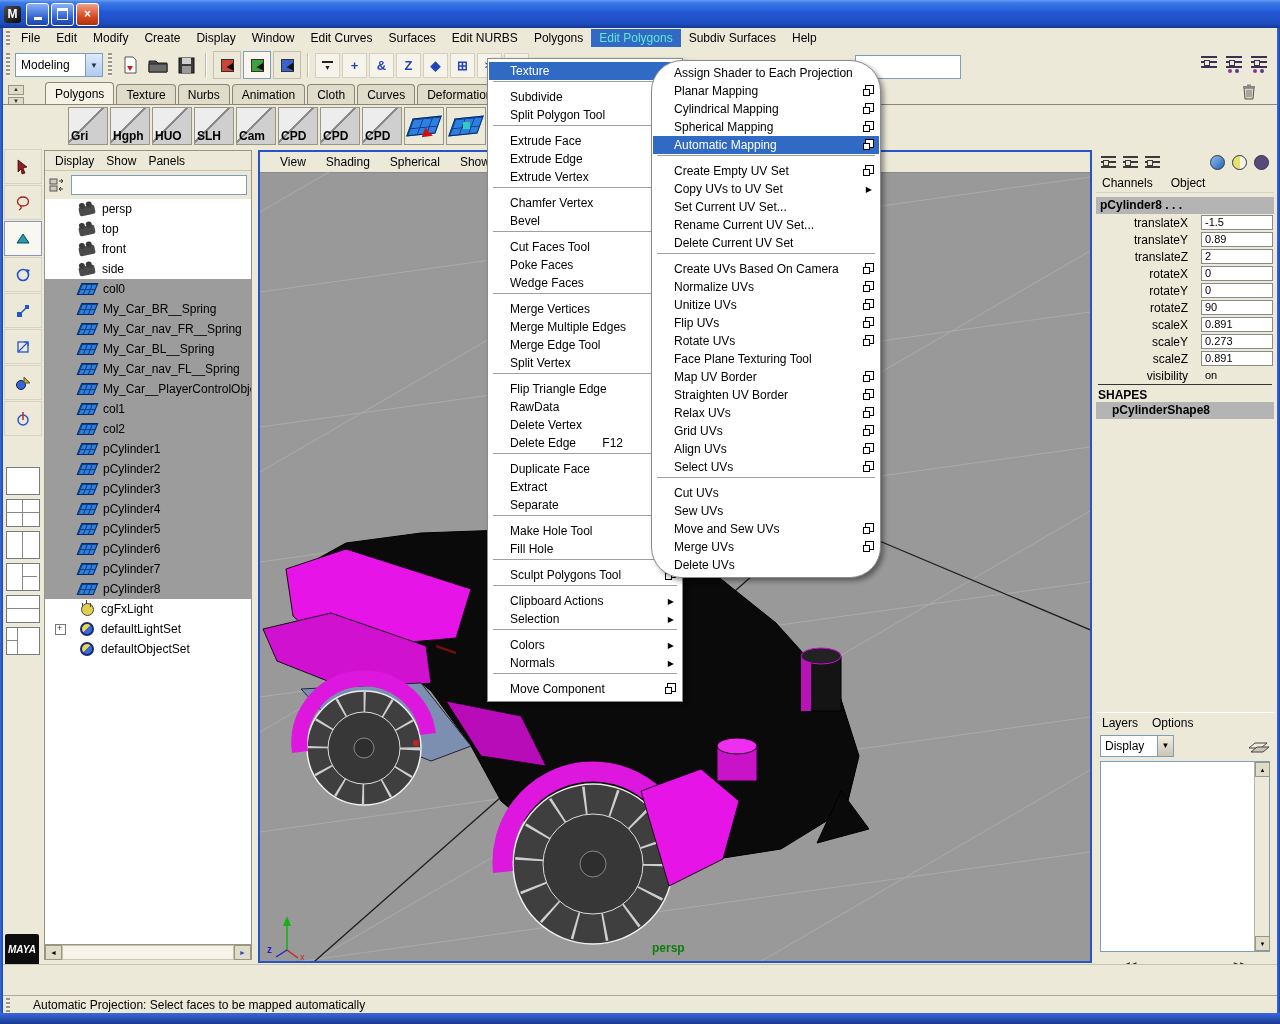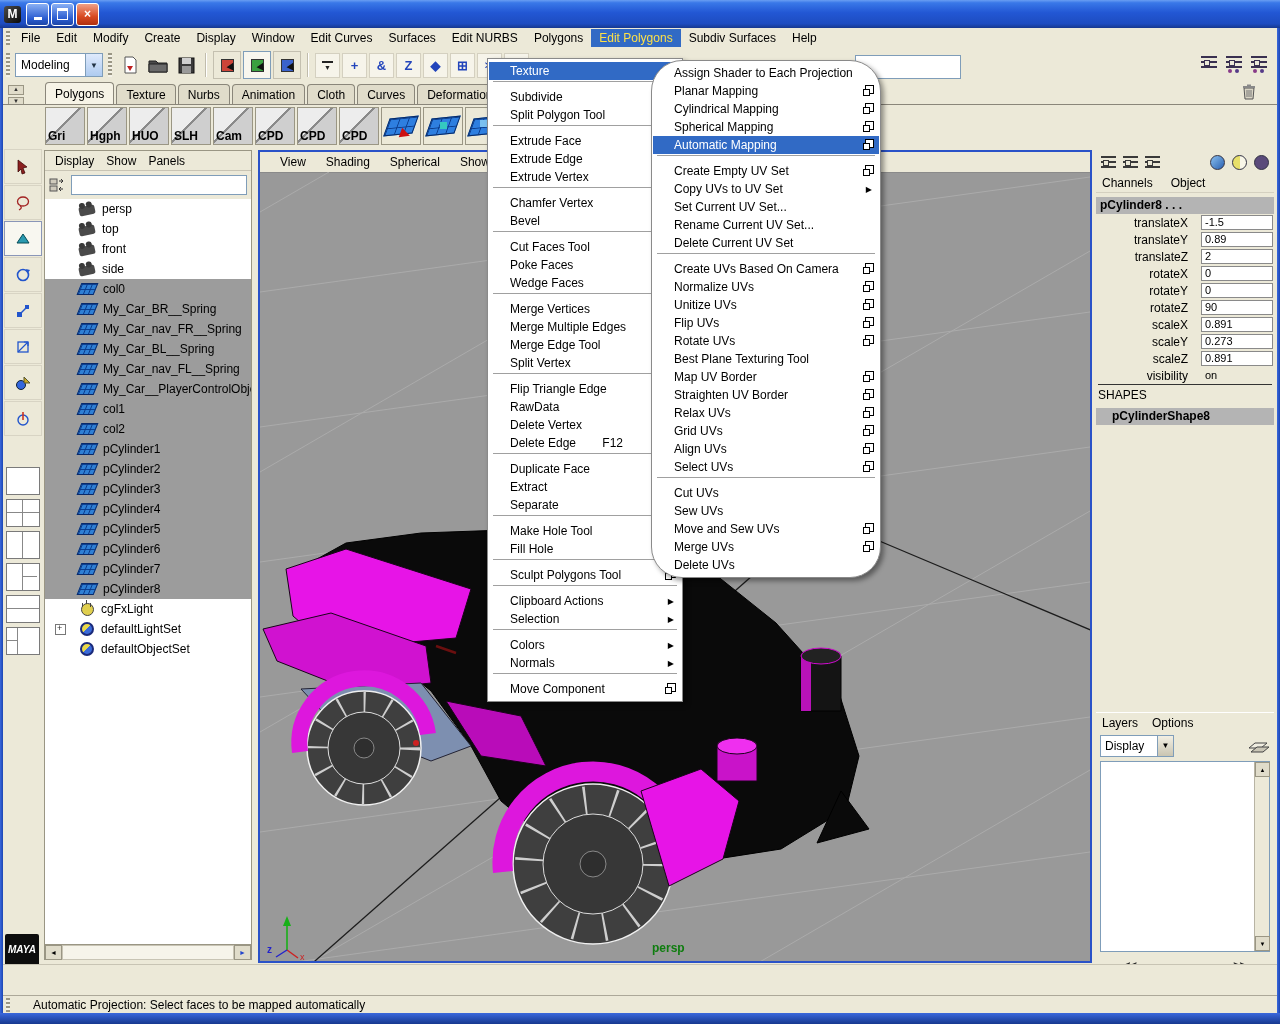--- a/index.html
+++ b/index.html
@@ -18,21 +18,21 @@
   .glyph-min{width:8px;height:3px;background:#fff;margin-top:9px;}
   .glyph-max{width:9px;height:8px;border:1px solid #fff;border-top:3px solid #fff;}
   .edge{position:absolute;background:linear-gradient(90deg,#3a68dc,#1c46b4);z-index:90;}
   .edge.l{left:0;top:28px;bottom:0;width:3px;}
   .edge.r{right:0;top:28px;bottom:0;width:3px;}
   .edge.b{left:0;right:0;top:1013px;height:11px;background:linear-gradient(180deg,#3a68dc,#16388f);}
   
   .menubar{position:absolute;left:3px;top:28px;right:3px;height:20px;background:#ece9d8;display:flex;align-items:center;
     font-size:12px;border-bottom:1px solid #d4d0c0;}
   .mb-item{padding:2px 8px;white-space:nowrap;}
-  .mb-item.active{background:#316ac5;color:#fde047;}
+  .mb-item.active{background:#316ac5;color:#5eead4;}
   .grip{width:4px;height:24px;margin:0 3px;flex:none;
     background:repeating-linear-gradient(180deg,#9a9684 0 2px,#f4f2e8 2px 4px);}
   .grip.short{height:14px;}
   
   .toolbar{position:absolute;left:3px;top:48px;right:3px;height:34px;background:#ece9d8;display:flex;align-items:center;gap:2px;
     border-bottom:1px solid #d4d0c0;}
   .combo{width:86px;height:22px;background:#fff;border:1px solid #7f9db9;display:flex;align-items:center;font-size:12px;}
   .combo .ctext{flex:1;padding-left:5px;white-space:nowrap;}
   .combo .cbtn{width:16px;height:100%;background:linear-gradient(#dfeafc,#aecbf0);border-left:1px solid #7f9db9;
     font-size:8px;display:flex;align-items:center;justify-content:center;color:#234;}
@@ -55,21 +55,21 @@
   .pic::before{content:"";position:absolute;left:3px;top:4px;width:4px;height:4px;background:#ece9d8;border:1px solid #3a3050;}
   .pic.dot::after{content:"";position:absolute;left:2px;bottom:-4px;width:4px;height:4px;border-radius:50%;background:#883a88;box-shadow:7px 0 0 #553a88;}
   
   .shelftabs{position:absolute;left:3px;top:82px;right:3px;height:22px;background:#ece9d8;display:flex;align-items:flex-end;gap:2px;padding-left:42px;}
   .stab{height:19px;padding:0 9px;border:1px solid #8a867a;border-bottom:none;border-radius:4px 4px 0 0;background:#e0dcca;
     font-size:12px;display:flex;align-items:center;white-space:nowrap;}
   .stab.active{background:#f6f3e6;height:21px;}
   .tabctl{position:absolute;left:5px;top:3px;display:flex;flex-direction:column;gap:2px;}
   .tabctl span{width:14px;height:8px;border:1px solid #9a9684;background:#e0dcca;font-size:6px;line-height:7px;text-align:center;color:#333;}
   .shelf{position:absolute;left:3px;top:104px;right:3px;height:41px;background:#ece9d8;border-top:1px solid #8a867a;
-    display:flex;align-items:center;gap:2px;padding-left:42px;}
+    display:flex;align-items:center;gap:2px;padding-left:65px;}
   .shelfbtn{width:38px;height:36px;border:1px solid #9a9684;position:relative;flex:none;
     background:linear-gradient(315deg,#cfcfcf 0 52%,#8a8a8a 52% 56%,#ededed 56% 100%);}
   .shelfbtn b{position:absolute;left:2px;bottom:1px;font-size:12px;color:#000;}
   .polybtn{width:38px;height:36px;border:1px solid #9a9684;background:#ece9d8;display:flex;align-items:center;justify-content:center;position:relative;flex:none;}
   .polyglyph{width:26px;height:16px;transform:skewX(-25deg) rotate(-6deg);background:#2e7fe0;border:1px solid #082a66;
     background-image:linear-gradient(#0a3a8a 1px,transparent 1px),linear-gradient(90deg,#0a3a8a 1px,transparent 1px);background-size:9px 9px;}
   .polybtn.pb1::after{content:"";position:absolute;right:5px;bottom:4px;border:5px solid transparent;border-left:10px solid #cc1111;transform:rotate(20deg);}
   .polybtn.pb2::after{content:"";position:absolute;left:16px;top:14px;width:7px;height:7px;background:#35c8c0;}
   .polybtn.pb3::after{content:"";position:absolute;left:14px;top:12px;width:9px;height:7px;background:#7ac0f0;}
   .polybtn.pb4::after{content:"";position:absolute;left:17px;top:15px;width:5px;height:5px;border-radius:50%;background:#e8d020;}
@@ -127,21 +127,21 @@
   .cbr.manip{background:linear-gradient(135deg,#8ac0f0,#2a60b0);}
   .cbr.half{background:linear-gradient(90deg,#e8e06a 50%,#f8f6e8 50%);}
   .cbr.dark{background:#5a4a7a;}
   .cb-menu{height:18px;display:flex;gap:18px;font-size:12px;align-items:center;padding-left:6px;border-bottom:1px solid #d4d0c0;}
   .cb-node-header{height:16px;background:#b4b4b4;font-weight:bold;font-size:12px;padding:1px 0 0 4px;margin-top:4px;}
   .ch-row{height:17px;display:flex;align-items:center;font-size:12px;}
   .ch-name{width:92px;text-align:right;padding-right:13px;white-space:nowrap;}
   .ch-val{width:64px;height:13px;background:#fff;border:1px solid #8a8a8a;font-size:11px;line-height:13px;padding:0 3px;}
   .ch-val.plain{background:transparent;border-color:transparent;}
   .ch-underline{border-top:1px solid #333;margin:0 2px;}
-  .shapes-label{font-weight:normal;font-size:12px;padding:3px 0 6px 2px;}
+  .shapes-label{font-weight:bold;font-size:12px;padding:3px 0 0 2px;}
   .shape-header{height:16px;background:#b4b4b4;font-weight:bold;font-size:12px;padding:1px 0 0 16px;}
   
   .layers{position:absolute;left:1096px;top:712px;width:178px;height:263px;background:#ece9d8;border-top:1px solid #fff;}
   .ly-menu{height:19px;display:flex;gap:14px;font-size:12px;align-items:center;padding-left:6px;}
   .ly-row{height:27px;display:flex;align-items:center;gap:6px;padding:0 4px;}
   .ly-combo{width:72px;height:20px;background:#fff;border:1px solid #7f9db9;display:flex;align-items:center;font-size:12px;}
   .ly-combo .ctext{flex:1;padding-left:4px;}
   .ly-combo .cbtn{width:15px;height:100%;background:linear-gradient(#f2efe4,#cac5b2);border-left:1px solid #7f9db9;font-size:8px;
     display:flex;align-items:center;justify-content:center;}
   .ly-spacer{flex:1;}
@@ -1142,21 +1142,21 @@
         <span class="mi-label">Flip UVs</span>
         <span class="mi-right opt"></span>
       </div>
 
       <div class="mi">
         <span class="mi-label">Rotate UVs</span>
         <span class="mi-right opt"></span>
       </div>
 
       <div class="mi">
-        <span class="mi-label">Best Plane Texturing Tool</span>
+        <span class="mi-label">Face Plane Texturing Tool</span>
         <span class="mi-right"></span>
       </div>
 
       <div class="mi">
         <span class="mi-label">Map UV Border</span>
         <span class="mi-right opt"></span>
       </div>
 
       <div class="mi">
         <span class="mi-label">Straighten UV Border</span>

